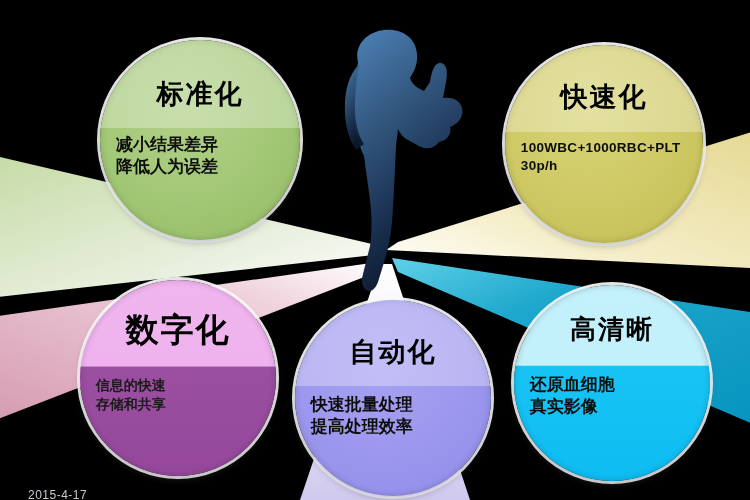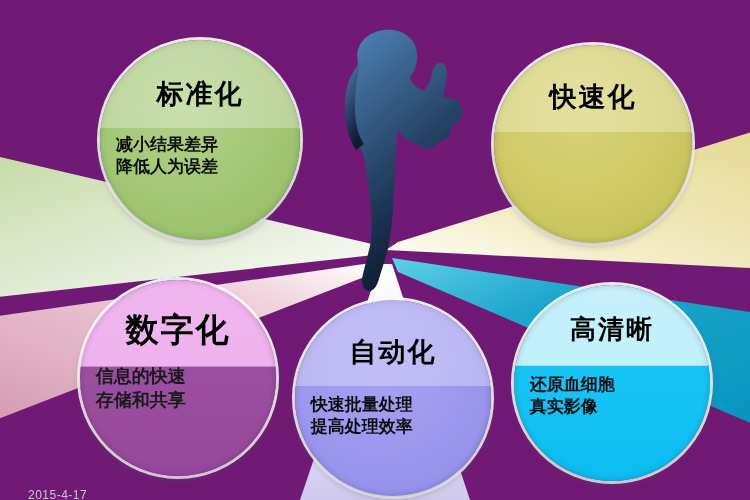--- a/index.html
+++ b/index.html
@@ -8,21 +8,21 @@
     background: #ffffff;
   }
   body {
     font-family: "Liberation Sans", "DejaVu Sans", sans-serif;
   }
   #stage {
     position: relative;
     width: 750px;
     height: 500px;
     overflow: hidden;
-    background: #701a75;
+    background: #000000;
   }
 
   
   #rays {
     position: absolute;
     left: 0; top: 0;
     width: 750px; height: 500px;
     z-index: 1;
   }
 
@@ -89,33 +89,33 @@
   
   #bubble-standardization {
     left: 100px; top: 40px; width: 200px; height: 200px;
     background: radial-gradient(circle at 42% 34%, #b2d089 0%, #a3c877 48%, #93bb63 100%);
   }
   #bubble-standardization .b-title { font-size: 27px; margin-top: 40px; }
   #bubble-standardization .b-body  { font-size: 17px; margin-top: 24px; }
 
   
   #bubble-speed {
-    left: 494px; top: 45px; width: 198px; height: 198px;
+    left: 505px; top: 45px; width: 198px; height: 198px;
     background: radial-gradient(circle at 42% 34%, #d8d478 0%, #cfca66 48%, #c2bc52 100%);
   }
   #bubble-speed .b-title { font-size: 27px; margin-top: 38px; }
   #bubble-speed .b-body  { font-size: 13.5px; margin-top: 26px; letter-spacing: .3px; }
 
   
   #bubble-digitization {
     left: 80px; top: 280px; width: 196px; height: 196px;
     background: linear-gradient(to bottom, #f0b5ef 0%, #efb2ee 44%, #9b4fa0 44.3%, #95489b 100%);
   }
   #bubble-digitization .b-title { font-size: 33px; margin-top: 32px; }
-  #bubble-digitization .b-body  { font-size: 18px; margin-top: 17px; color: #1a1a1a; }
+  #bubble-digitization .b-body  { font-size: 14px; margin-top: 28px; color: #1a1a1a; }
 
   
   #bubble-automation {
     left: 295px; top: 300px; width: 196px; height: 196px;
     background: radial-gradient(circle at 44% 32%, #a8a2f2 0%, #9d98ee 50%, #8f8ae6 100%);
   }
   #bubble-automation .b-title { font-size: 27px; margin-top: 38px; }
   #bubble-automation .b-body  { font-size: 17px; margin-top: 26px; }
 
   
@@ -231,20 +231,22 @@
   <div class="bubble" id="bubble-standardization">
     <span class="gloss"></span>
     <div class="b-title">标准化</div>
     <div class="b-body">减小结果差异
 降低人为误差</div>
   </div>
 
   <div class="bubble" id="bubble-speed">
     <span class="gloss"></span>
     <div class="b-title">快速化</div>
+    <div class="b-body">100WBC+1000RBC+PLT
+30p/h</div>
   </div>
 
   <div class="bubble" id="bubble-digitization">
 
     <div class="b-title">数字化</div>
     <div class="b-body">信息的快速
 存储和共享</div>
   </div>
 
   <div class="bubble" id="bubble-clarity">

